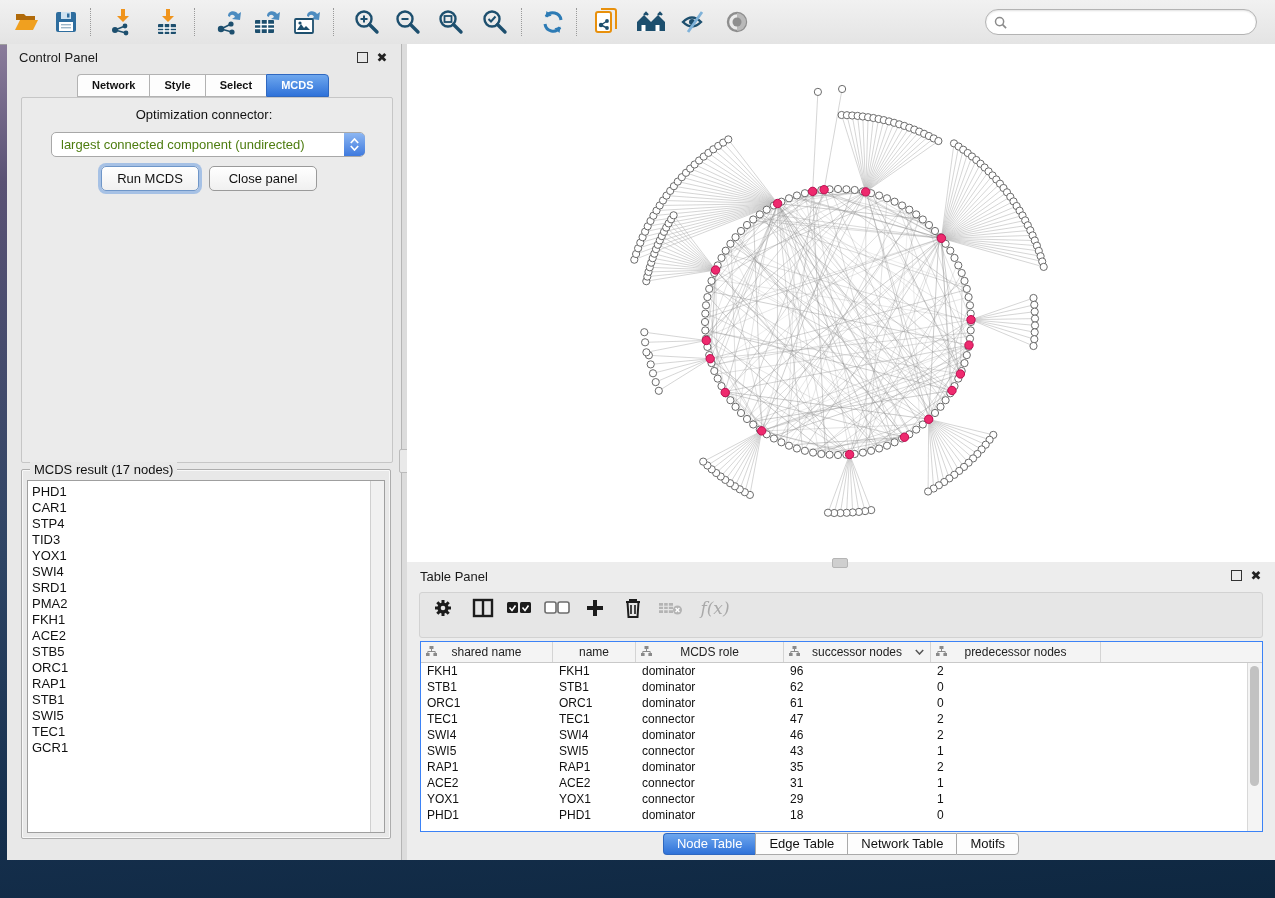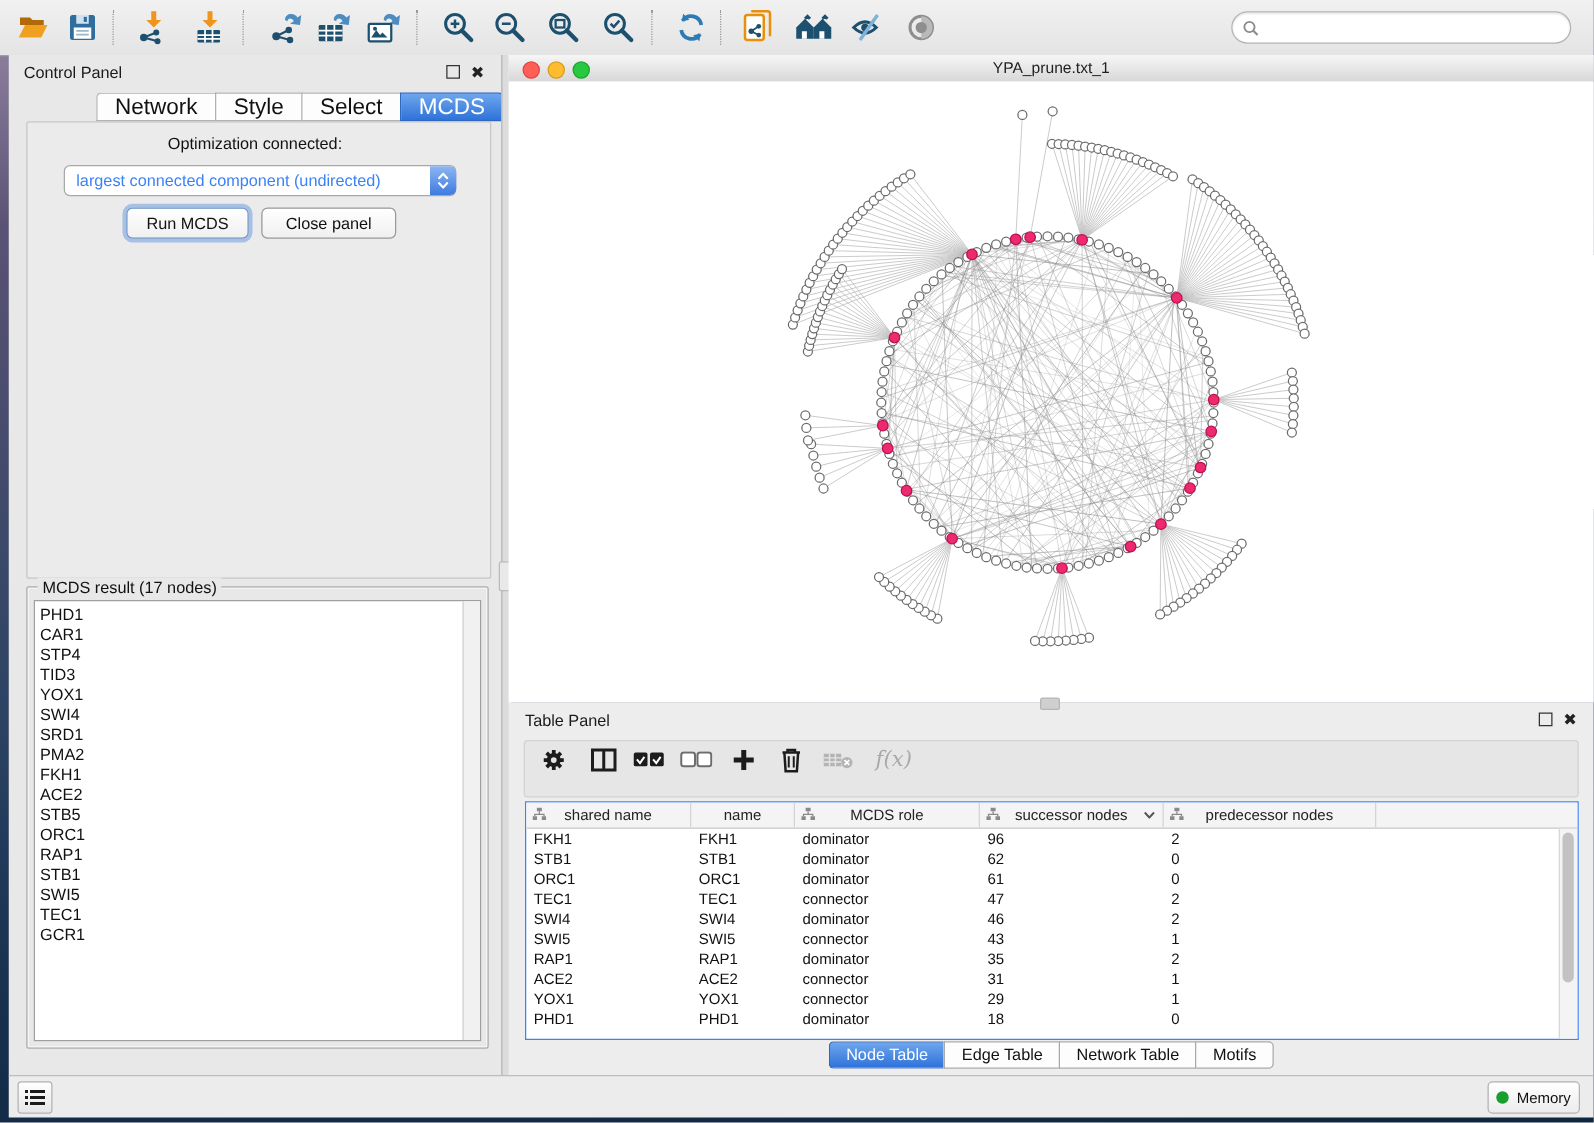--- a/index.html
+++ b/index.html
@@ -21,29 +21,29 @@
   .search input{border:none;outline:none;flex:1;height:18px;font-size:12px;background:transparent;padding:0 8px 0 4px;}
   
   .cpanel{position:absolute;left:7px;top:44px;width:394px;height:816px;background:#e8e8e8;border-right:1px solid #c8c8c8;}
   .panel-title-row{position:relative;height:26px;}
   .panel-title{position:absolute;left:12px;top:6px;font-size:13px;color:#1a1a1a;}
   .wctl{position:absolute;top:6px;width:14px;height:14px;display:flex;align-items:center;justify-content:center;cursor:pointer;}
   .float-box{width:9px;height:9px;border:1.6px solid #333;}
   .xglyph{font-size:13px;font-weight:bold;color:#222;line-height:1;}
   .tabs{position:absolute;left:70px;top:30px;display:flex;}
   .tab{height:21px;line-height:21px;padding:0 14px;background:#fdfdfd;border:1px solid #b2b2b2;border-right:none;
-    font-size:18px;color:#111;text-align:center;cursor:pointer;}
+    font-size:11px;color:#111;text-align:center;cursor:pointer;font-weight:bold;}
   .tab:first-child{border-radius:4px 0 0 0;}
   .tab:last-child{border-right:1px solid #b2b2b2;border-radius:0 4px 0 0;}
   .tab.active{background:linear-gradient(#6ea7ee,#2f72d9);color:#fff;border-color:#2f68c0;}
   .subpanel{position:absolute;left:14px;top:53px;width:370px;height:364px;background:#ebebeb;border:1px solid #c6c6c6;border-radius:2px;}
   .optlabel{position:absolute;left:0;top:63px;width:100%;text-align:center;font-size:13px;color:#111;}
   .dropdown{position:absolute;left:44px;top:88px;width:312px;height:23px;background:#fff;border:1px solid #a8a8a8;border-radius:5px;
     display:flex;align-items:center;cursor:pointer;}
-  .dropdown .val{flex:1;font-size:13px;padding-left:9px;color:#3b82f6;white-space:nowrap;overflow:hidden;}
+  .dropdown .val{flex:1;font-size:13px;padding-left:9px;color:#4d7c0f;white-space:nowrap;overflow:hidden;}
   .stepper{width:21px;height:23px;margin-right:-1px;border-radius:0 5px 5px 0;background:linear-gradient(#8cb6f2,#3f7ade);
     display:flex;flex-direction:column;align-items:center;justify-content:center;gap:1px;}
   .stepper svg{display:block;}
   .btn{position:absolute;height:23px;background:linear-gradient(#ffffff,#f0f0f0);border:1px solid #9a9a9a;border-radius:5px;
     font-size:13px;color:#111;display:flex;align-items:center;justify-content:center;cursor:pointer;}
   .btn.run{left:94px;top:122px;width:96px;box-shadow:0 0 0 3px rgba(120,165,225,.6);border-color:#6f96c8;}
   .btn.closep{left:202px;top:122px;width:106px;}
   .groupbox{position:absolute;left:14px;top:425px;width:368px;height:368px;border:1px solid #adadad;border-radius:2px;
     box-shadow:inset 0 0 0 1px rgba(255,255,255,.7);}
   .legend{position:absolute;left:8px;top:-8px;background:#e8e8e8;padding:0 4px;font-size:13px;color:#111;}
@@ -262,21 +262,21 @@
           <span class="xglyph">✖</span>
         </span>
     </div>
     <div class="tabs">
       <span class="tab">Network</span>
       <span class="tab">Style</span>
       <span class="tab">Select</span>
       <span class="tab active">MCDS</span>
     </div>
     <div class="subpanel"></div>
-    <div class="optlabel">Optimization connected:</div>
+    <div class="optlabel">Optimization connector:</div>
     <div class="dropdown">
       <span class="val">largest connected component (undirected)</span>
       <span class="stepper">
         <svg width="9" height="6" viewBox="0 0 9 6">
             <path d="M.8 5 4.5 1 8.2 5" fill="none" stroke="#fff" stroke-width="1.7"></path>
           </svg>
         <svg width="9" height="6" viewBox="0 0 9 6">
             <path d="M.8 1 4.5 5 8.2 1" fill="none" stroke="#fff" stroke-width="1.7"></path>
           </svg>
       </span>
@@ -309,26 +309,20 @@
         <div class="vtrack"></div>
       </div>
     </div>
   </div>
 
   <div class="vsplit">
     <div class="vgrip"></div>
   </div>
 
   <div class="netwin">
-    <div class="net-titlebar">
-      <span class="tl red"></span>
-      <span class="tl yel"></span>
-      <span class="tl grn"></span>
-      <div class="net-title">YPA_prune.txt_1</div>
-    </div>
     <svg class="netcanvas" id="graph-svg" width="868" height="497" viewBox="0 0 868 497">
         <g>
           <line x1="308.6" y1="205.0" x2="484.3" y2="378.9" stroke="#8f8f8f" stroke-width="0.7" opacity="0.37"></line>
           <line x1="308.6" y1="205.0" x2="480.3" y2="133.5" stroke="#8f8f8f" stroke-width="0.7" opacity="0.53"></line>
           <line x1="308.6" y1="205.0" x2="310.4" y2="313.0" stroke="#8f8f8f" stroke-width="0.7" opacity="0.43"></line>
           <line x1="308.6" y1="205.0" x2="299.8" y2="234.9" stroke="#8f8f8f" stroke-width="0.7" opacity="0.49"></line>
           <line x1="308.6" y1="205.0" x2="303.1" y2="220.7" stroke="#8f8f8f" stroke-width="0.7" opacity="0.49"></line>
           <line x1="308.6" y1="205.0" x2="360.1" y2="144.5" stroke="#8f8f8f" stroke-width="0.7" opacity="0.37"></line>
           <line x1="308.6" y1="205.0" x2="303.3" y2="294.0" stroke="#8f8f8f" stroke-width="0.7" opacity="0.44"></line>
           <line x1="308.6" y1="205.0" x2="470.1" y2="384.1" stroke="#8f8f8f" stroke-width="0.7" opacity="0.58"></line>
@@ -1176,32 +1170,14 @@
     </div>
 
     <div class="ttabs">
       <span class="ttab active">Node Table</span>
       <span class="ttab">Edge Table</span>
       <span class="ttab">Network Table</span>
       <span class="ttab">Motifs</span>
     </div>
   </div>
 
-  <div class="statusbar">
-    <span class="listbtn">
-      <svg width="16" height="14" viewBox="0 0 16 14">
-          <g fill="#1c1c1c">
-            <rect x="0" y="1" width="2.4" height="2.4"></rect>
-            <rect x="4" y="1" width="12" height="2.4"></rect>
-            <rect x="0" y="5.8" width="2.4" height="2.4"></rect>
-            <rect x="4" y="5.8" width="12" height="2.4"></rect>
-            <rect x="0" y="10.6" width="2.4" height="2.4"></rect>
-            <rect x="4" y="10.6" width="12" height="2.4"></rect>
-          </g>
-        </svg>
-    </span>
-    <span class="membtn">
-      <span class="memdot"></span>
-      <span>Memory</span>
-    </span>
-  </div>
 
 </div>
 
 </body></html>

